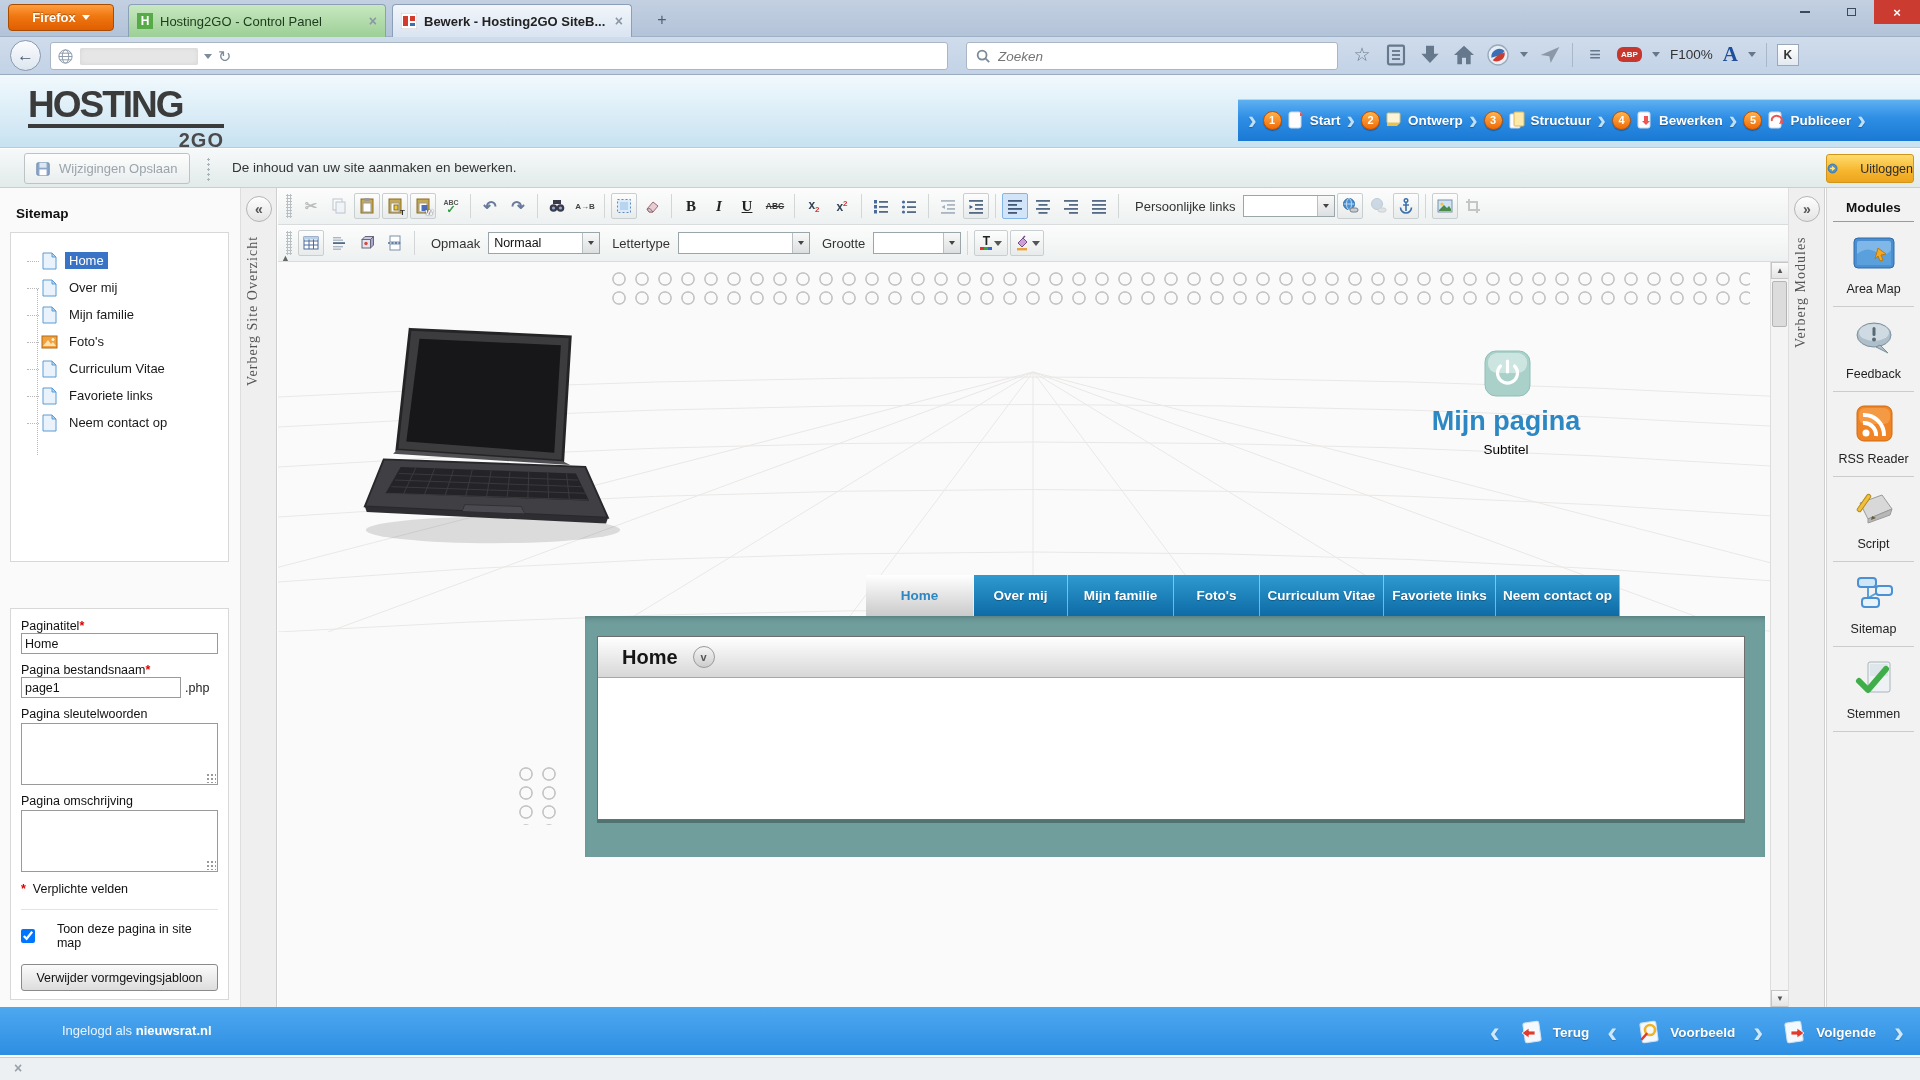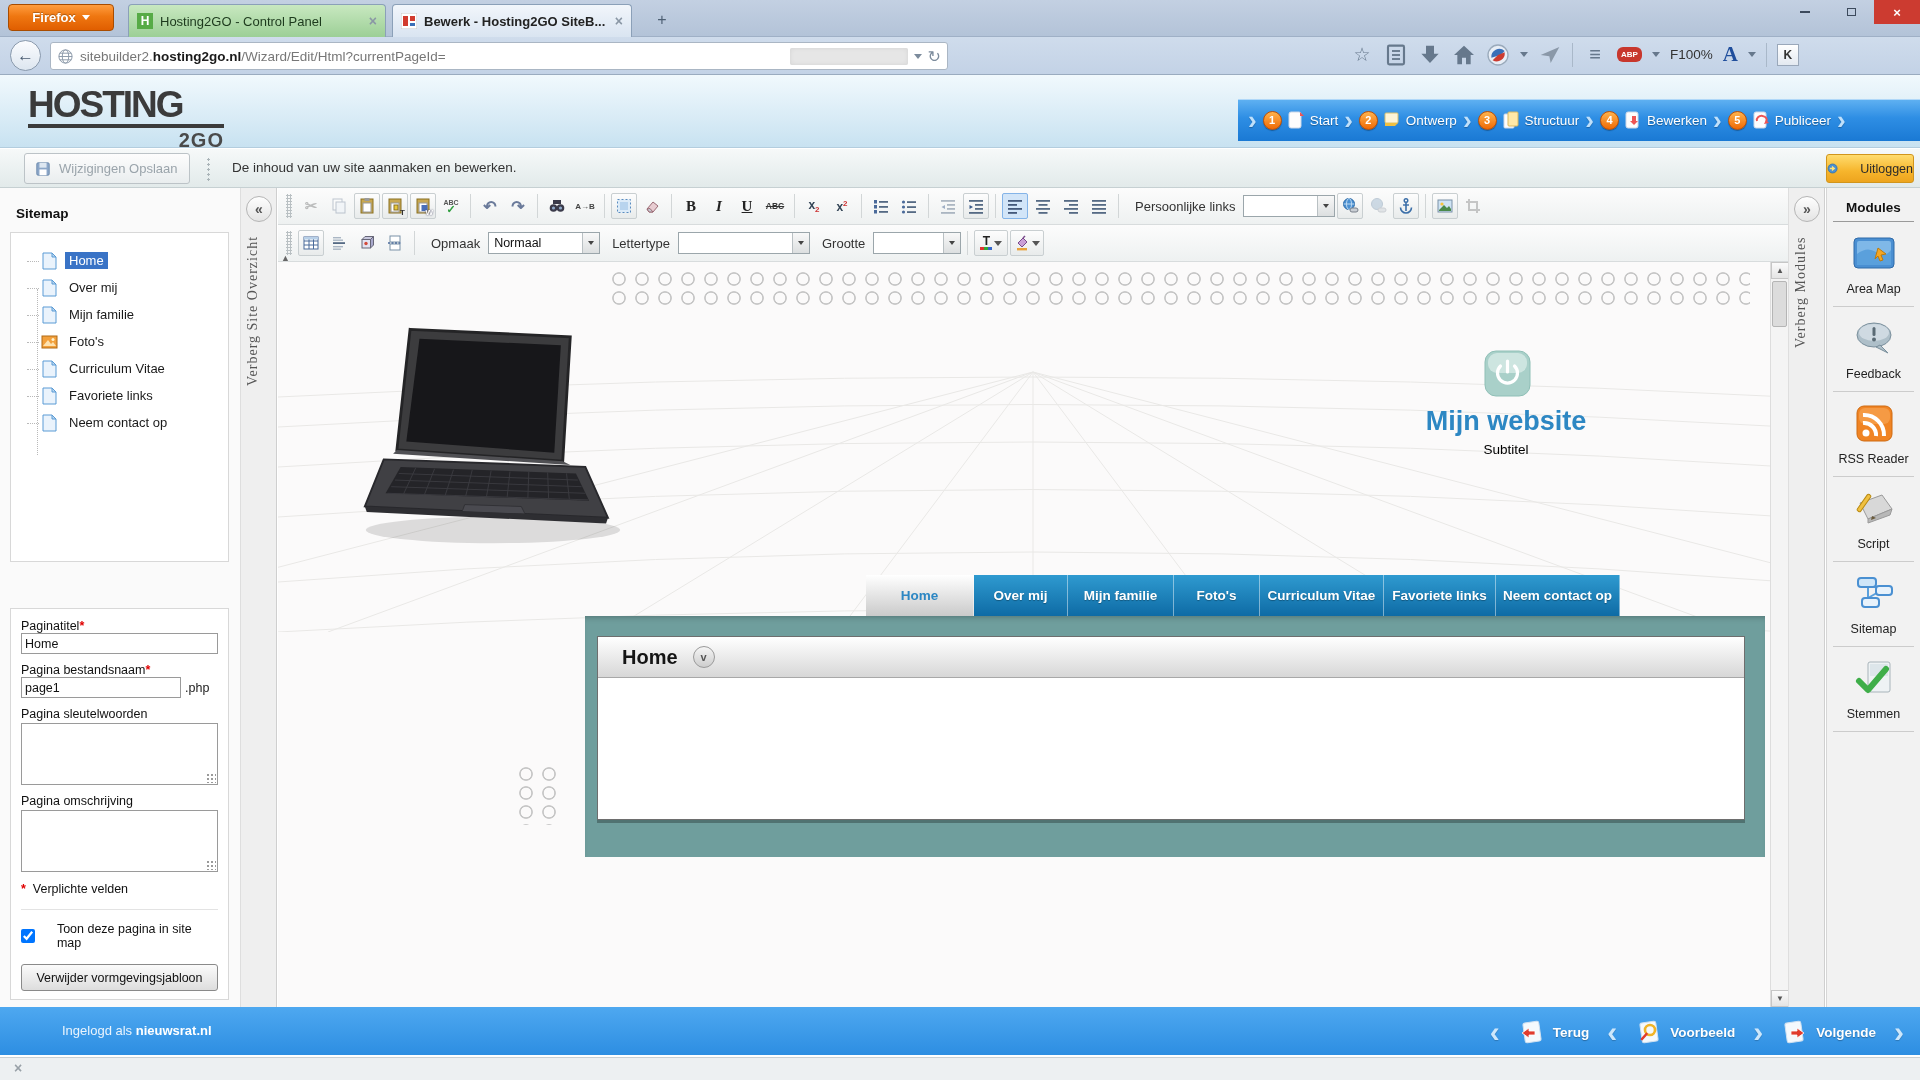--- a/index.html
+++ b/index.html
@@ -63,21 +63,21 @@
     border-bottom:4px solid #3b3b3b; padding-bottom:1px; }
   #logo .l2 { font-size:20px; font-weight:bold; text-align:right; letter-spacing:1px; color:#4a4a4a; margin-top:1px; }
   #wizardbar { position:absolute; right:0; top:24px; height:42px; left:1238px;
     background:linear-gradient(#61b2f2,#2e8ee4 45%,#1a79d4); display:flex; align-items:center;
     padding:0 4px; color:#fff; box-shadow:inset 0 1px 0 rgba(255,255,255,.5); }
   .wchev { font-size:26px; font-weight:bold; color:#bfe0fb; padding:0 6px; text-shadow:0 1px 1px rgba(0,0,0,.25); }
   .wstep { display:flex; align-items:center; gap:5px; }
   .wbadge { width:19px; height:19px; border-radius:50%; background:linear-gradient(#ffb34d,#ef6a06);
     border:1px solid #c14f00; color:#fff; font-size:11px; font-weight:bold; text-align:center; line-height:17px;
     box-shadow:0 1px 1px rgba(0,0,0,.3); }
-  .wlabel { font-weight:normal; font-size:13.5px; text-shadow:0 1px 1px rgba(0,0,0,.35); }
+  .wlabel { font-weight:bold; font-size:13.5px; text-shadow:0 1px 1px rgba(0,0,0,.35); }
   .wicon { width:18px; height:20px; }
 
   
   #messagebar { position:absolute; left:0; top:148px; width:1920px; height:40px;
     background:linear-gradient(#f6f9f9,#e2eaea); border-top:1px solid #fff; border-bottom:1px solid #c6d0d2; }
   #save-btn { position:absolute; left:24px; top:4px; width:166px; height:31px;
     background:linear-gradient(#fdfdfd,#e9edee); border:1px solid #bcc3c7; border-radius:3px;
     display:flex; align-items:center; gap:8px; padding:0 10px; color:#9aa4ab; font-size:13px; }
   #msg-sep { position:absolute; left:206px; top:8px; width:5px; height:24px;
     background-image:radial-gradient(#aab4b8 1px, transparent 1.3px); background-size:5px 5px; }
@@ -254,24 +254,30 @@
 <div id="navbar">
   <div id="back-btn">←</div>
   <div id="urlbar">
     <svg width="17" height="17" viewBox="0 0 18 18">
       <circle cx="9" cy="9" r="7" fill="#fff" stroke="#8a98a8"></circle>
       <ellipse cx="9" cy="9" rx="3.4" ry="7" fill="none" stroke="#8a98a8"></ellipse>
       <line x1="2" y1="9" x2="16" y2="9" stroke="#8a98a8"></line>
       <line x1="3" y1="5.5" x2="15" y2="5.5" stroke="#8a98a8"></line>
       <line x1="3" y1="12.5" x2="15" y2="12.5" stroke="#8a98a8"></line>
     </svg>
-    <span id="urltext"><span>sitebuilder2.</span><b>hosting2go.nl</b><span>/Wizard/Edit/Html?currentPageId=</span></span>
     <span id="url-redacted"></span>
     <span class="caret urlicon" style="color:#7c8b9c"></span>
     <span class="urlicon" style="font-size:16px">↻</span>
+  </div>
+  <div id="searchbox">
+    <svg width="16" height="16" viewBox="0 0 18 18">
+      <circle cx="8" cy="8" r="5" fill="none" stroke="#7a8a98" stroke-width="2"></circle>
+      <line x1="12" y1="12" x2="16" y2="16" stroke="#7a8a98" stroke-width="2"></line>
+    </svg>
+    <input placeholder="Zoeken" style="">
   </div>
   <div class="navicons" style="left:1350px;">
     <span class="nico" style="font-size:19px">☆</span>
     <svg class="nico" viewBox="0 0 18 18">
       <rect x="3" y="2" width="12" height="14" rx="1" fill="none" stroke="#66788c" stroke-width="1.6"></rect>
       <line x1="6" y1="6" x2="12" y2="6" stroke="#66788c" stroke-width="1.4"></line>
       <line x1="6" y1="9" x2="12" y2="9" stroke="#66788c" stroke-width="1.4"></line>
       <line x1="6" y1="12" x2="12" y2="12" stroke="#66788c" stroke-width="1.4"></line>
     </svg>
     <svg class="nico" viewBox="0 0 18 18">
@@ -801,21 +807,21 @@
     <polygon points="14,200 272,212 270,218 16,206" fill="#2e2e32"></polygon>
   </svg>
 
   <svg id="powericon" viewBox="0 0 47 47">
     <rect x="1" y="1" width="45" height="45" rx="11" fill="#a9d0c9" stroke="#8fbfb6"></rect>
     <rect x="4" y="3" width="39" height="20" rx="9" fill="#d4e9e4" opacity="0.85"></rect>
     <path d="M16.5 16 a10 10 0 1 0 14 0" fill="none" stroke="#fff" stroke-width="3.2" stroke-linecap="round"></path>
     <line x1="23.5" y1="11" x2="23.5" y2="22" stroke="#fff" stroke-width="3.2" stroke-linecap="round"></line>
   </svg>
 
-  <div id="site-title">Mijn website</div>
+  <div id="site-title">Mijn pagina</div>
   <div id="site-subtitle">Subtitel</div>
 
   <div id="ptabs">
     <div class="ptab on" style="width:108px">Home</div>
     <div class="ptab" style="width:94px">Over mij</div>
     <div class="ptab" style="width:106px">Mijn familie</div>
     <div class="ptab" style="width:86px">Foto's</div>
     <div class="ptab" style="width:124px">Curriculum Vitae</div>
     <div class="ptab" style="width:112px">Favoriete links</div>
     <div class="ptab" style="width:124px">Neem contact op</div>

